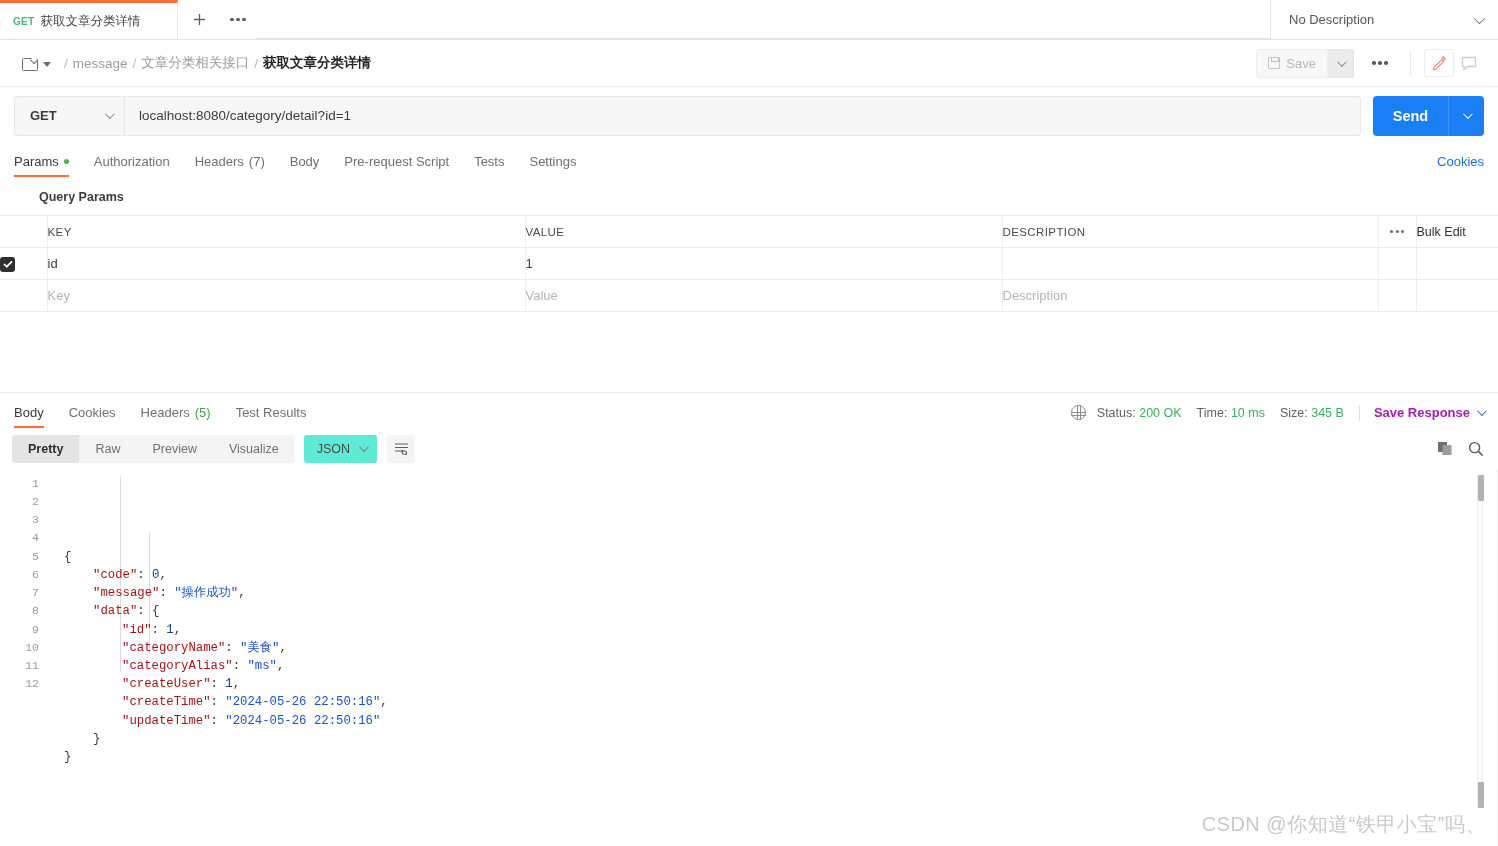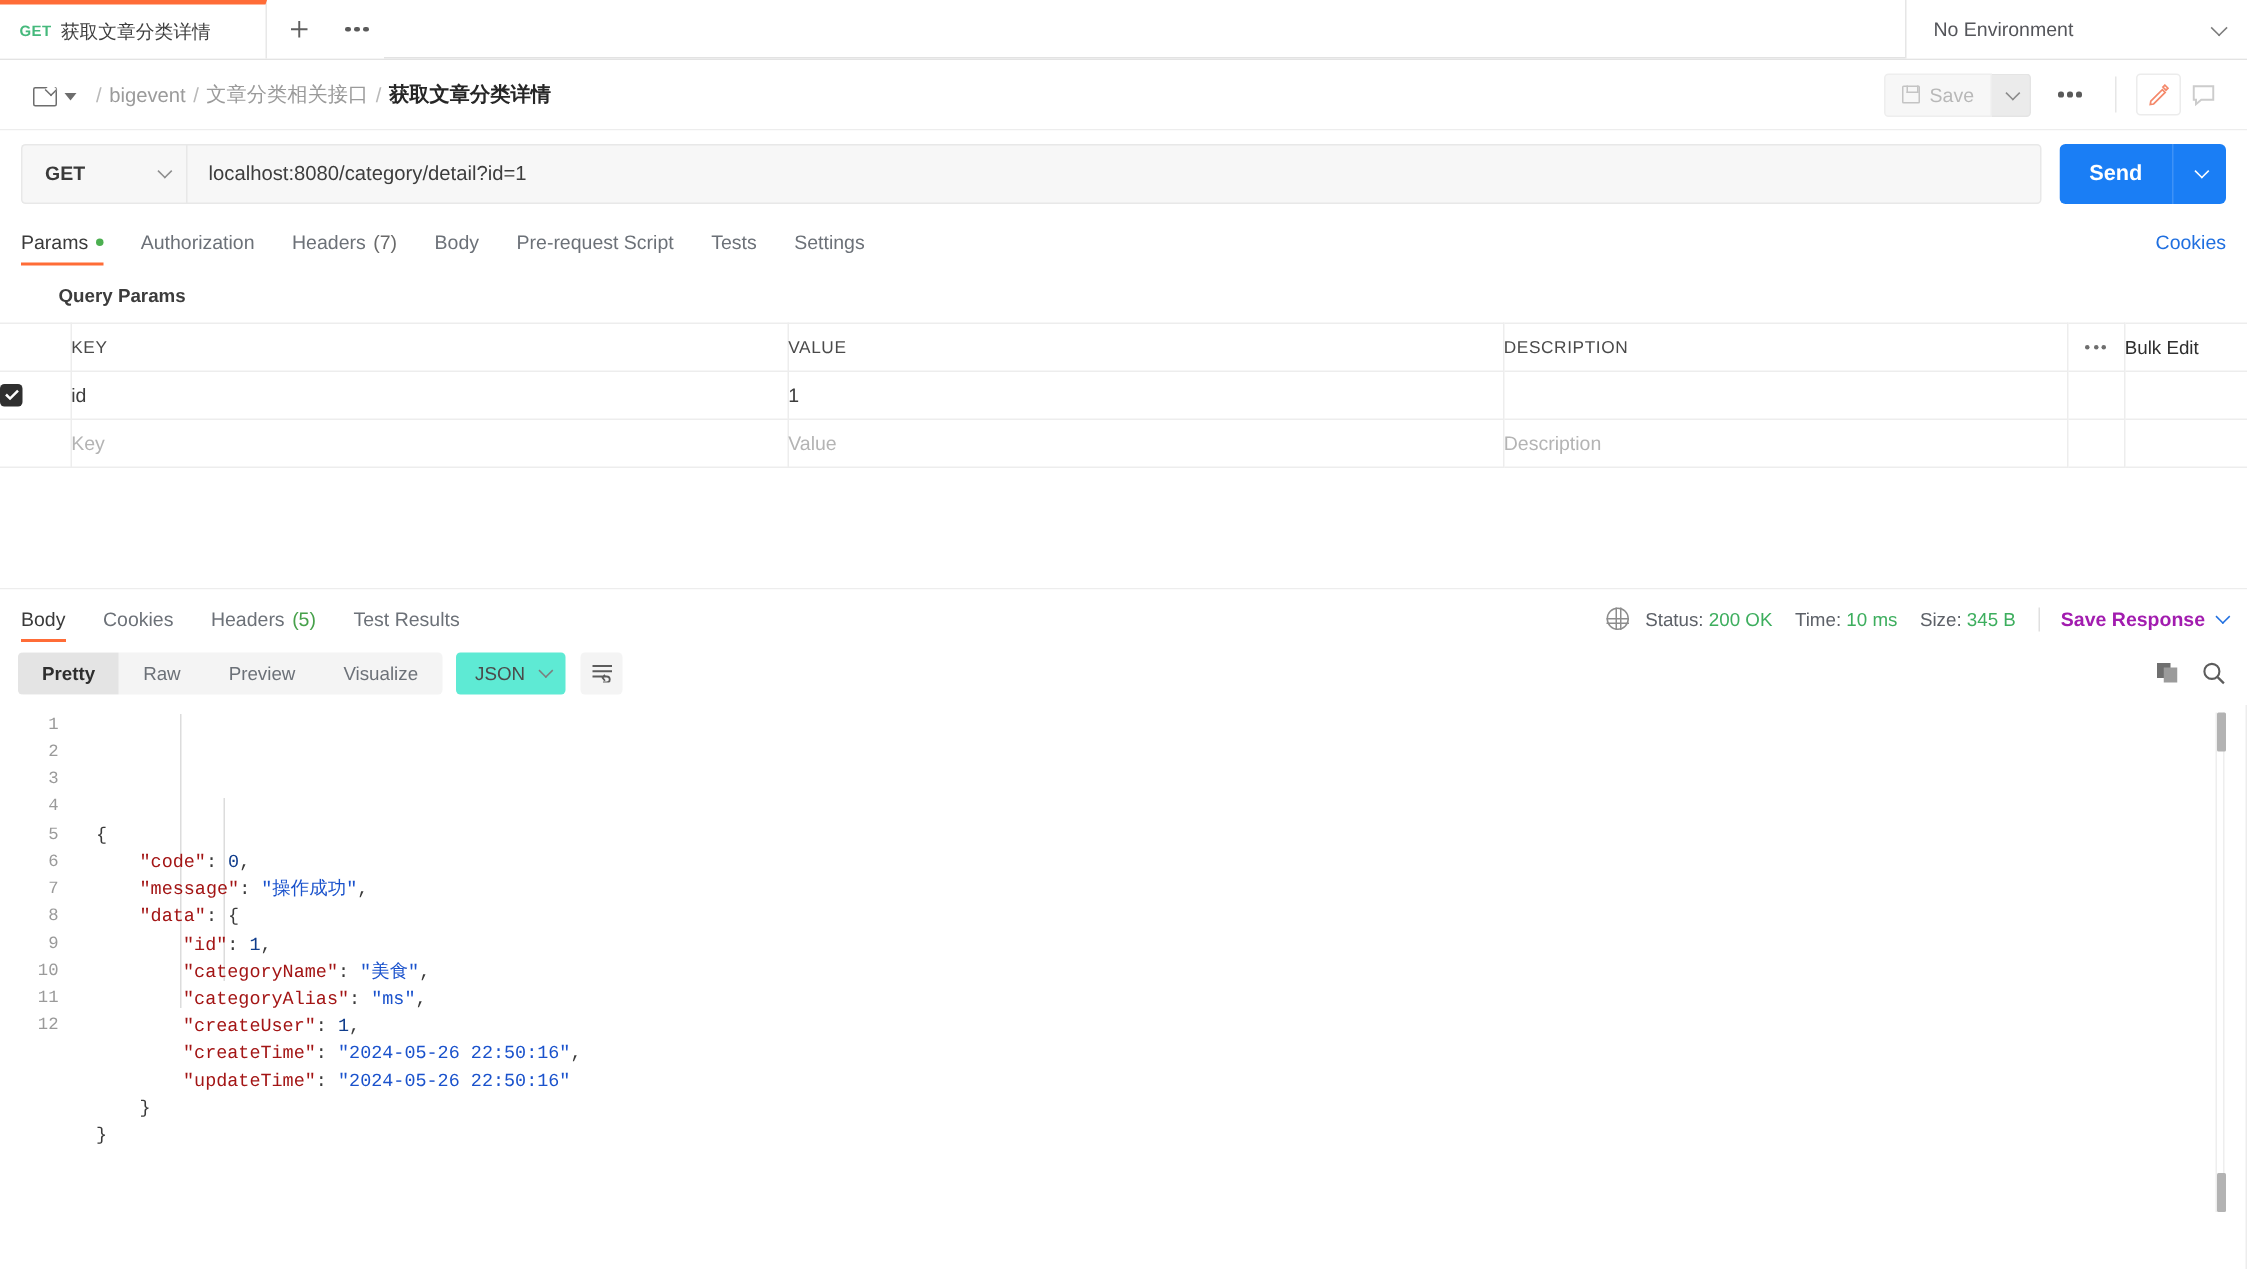--- a/index.html
+++ b/index.html
@@ -482,30 +482,30 @@
     </div>
     <div class="tab-dots">
       <span class="dots3">
           <i></i>
           <i></i>
           <i></i>
         </span>
     </div>
     <div class="tabstrip-fill"></div>
     <div class="env-select">
-      <span>No Environment</span>
+      <span>No Description</span>
       <span class="chev"></span>
     </div>
   </div>
 
   <div class="crumbrow">
     <span class="folder-ic"></span>
     <span class="caret-dn"></span>
     <span class="crumb sep">/</span>
-    <span class="crumb link">bigevent</span>
+    <span class="crumb link">message</span>
     <span class="crumb sep">/</span>
     <span class="crumb link">文章分类相关接口</span>
     <span class="crumb sep">/</span>
     <span class="crumb last">获取文章分类详情</span>
 
     <div class="crumb-right">
       <div class="save-btn">
         <span class="save-ic"></span>
         <span>Save</span>
       </div>
@@ -725,13 +725,14 @@
       <div class="fold-line"></div>
       <div class="fold-line2"></div>
     <div class="ln" style="padding-left: 18px;"><span class="p">{</span></div><div class="ln" style="padding-left: 47px;"><span class="k">"code"</span><span class="p">: </span><span class="n">0</span><span class="p">,</span></div><div class="ln" style="padding-left: 47px;"><span class="k">"message"</span><span class="p">: </span><span class="s">"操作成功"</span><span class="p">,</span></div><div class="ln" style="padding-left: 47px;"><span class="k">"data"</span><span class="p">: {</span></div><div class="ln" style="padding-left: 76px;"><span class="k">"id"</span><span class="p">: </span><span class="n">1</span><span class="p">,</span></div><div class="ln" style="padding-left: 76px;"><span class="k">"categoryName"</span><span class="p">: </span><span class="s">"美食"</span><span class="p">,</span></div><div class="ln" style="padding-left: 76px;"><span class="k">"categoryAlias"</span><span class="p">: </span><span class="s">"ms"</span><span class="p">,</span></div><div class="ln" style="padding-left: 76px;"><span class="k">"createUser"</span><span class="p">: </span><span class="n">1</span><span class="p">,</span></div><div class="ln" style="padding-left: 76px;"><span class="k">"createTime"</span><span class="p">: </span><span class="s">"2024-05-26 22:50:16"</span><span class="p">,</span></div><div class="ln" style="padding-left: 76px;"><span class="k">"updateTime"</span><span class="p">: </span><span class="s">"2024-05-26 22:50:16"</span></div><div class="ln" style="padding-left: 47px;"><span class="p">}</span></div><div class="ln" style="padding-left: 18px;"><span class="p">}</span></div></div>
     <div class="vscroll">
       <div class="vthumb" style="top:0px;height:26px"></div>
       <div class="vthumb" style="bottom:0px;height:26px"></div>
     </div>
     <div class="right-rail"></div>
   </div>
 
+  <div class="watermark">CSDN @你知道“铁甲小宝”吗、</div>
 </div>
 
 </body></html>

